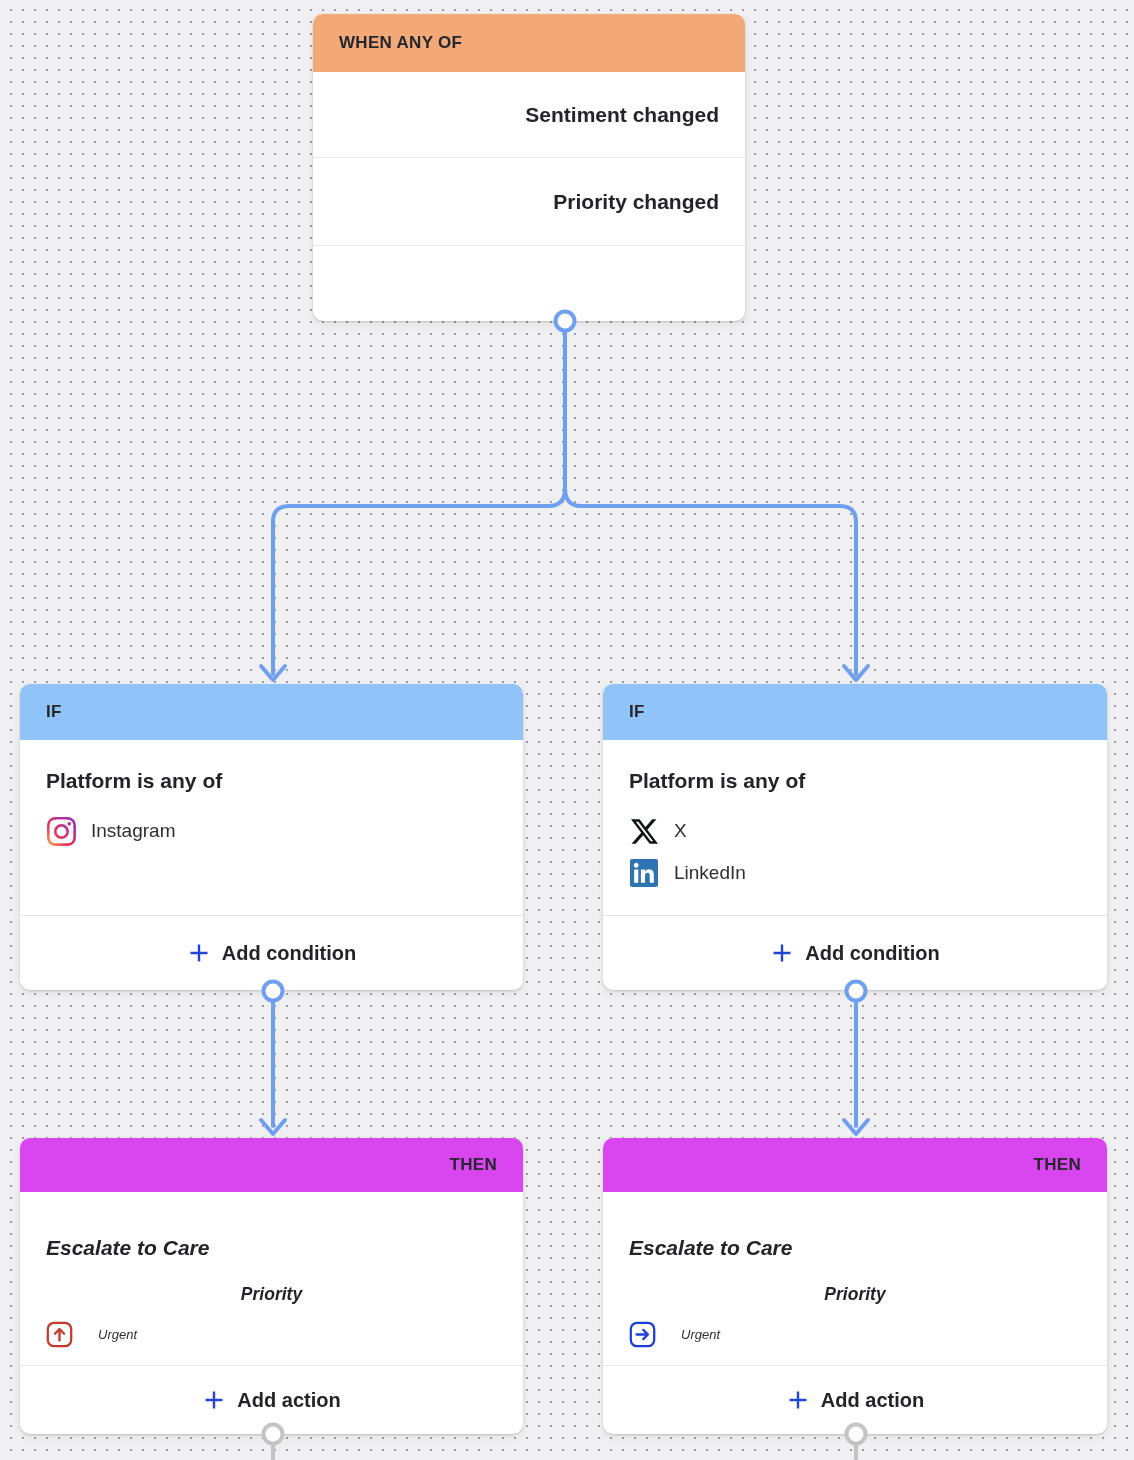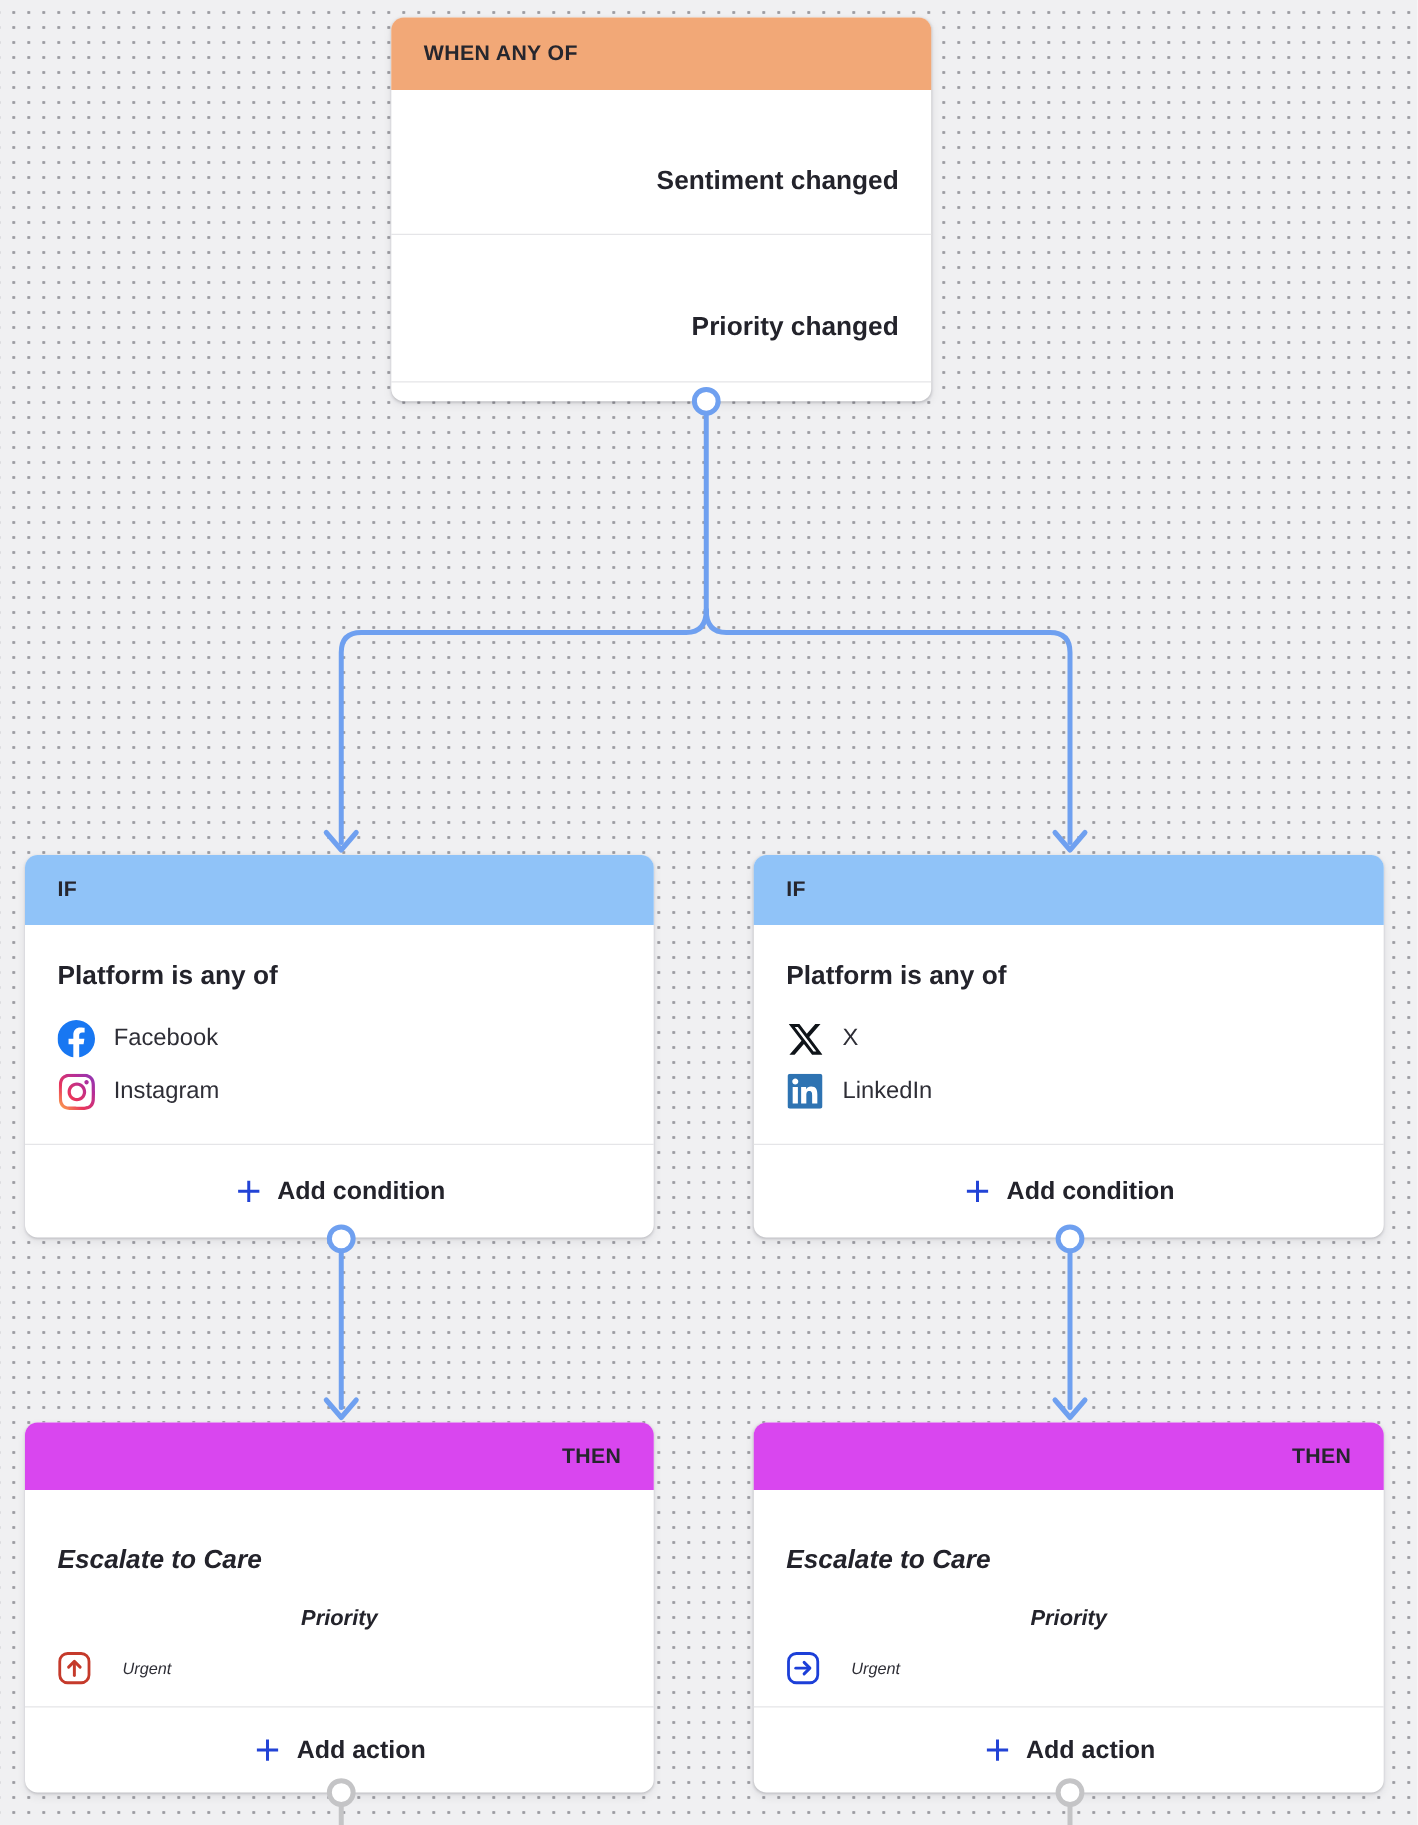--- a/index.html
+++ b/index.html
@@ -72,47 +72,39 @@
       <path d="M273 1444 V 1460"></path>
       <path d="M856 1444 V 1460"></path>
     </g>
     <circle cx="565" cy="321" r="9.5" fill="#FFFFFF" stroke="#6FA0F0" stroke-width="4"></circle>
     <circle cx="273" cy="991" r="9.5" fill="#FFFFFF" stroke="#6FA0F0" stroke-width="4"></circle>
     <circle cx="856" cy="991" r="9.5" fill="#FFFFFF" stroke="#6FA0F0" stroke-width="4"></circle>
     <circle cx="273" cy="1434" r="9.5" fill="#FFFFFF" stroke="#C4C4C6" stroke-width="4"></circle>
     <circle cx="856" cy="1434" r="9.5" fill="#FFFFFF" stroke="#C4C4C6" stroke-width="4"></circle>
   </svg>
 
-  <section class="card trigger-card" style="left:313px;top:14px;width:432px;height:307px;gap:30px;">
+  <section class="card trigger-card" style="left:313px;top:14px;width:432px;height:307px;">
     <header class="card-header">
       <span>WHEN ANY OF</span>
     </header>
     <div class="trigger-row r1">
       <span>Sentiment changed</span>
     </div>
     <div class="trigger-row r2">
       <span>Priority changed</span>
     </div>
   </section>
 
   <section class="card cond-card" style="left:20px;top:684px;width:503px;height:306px;">
     <header class="card-header">
       <span>IF</span>
     </header>
     <div class="card-body">
       <div class="cond-title">Platform is any of</div>
       <div class="platform-list">
-        <div class="platform-row">
-          <span class="icon-box">
-            <svg width="30" height="30" viewBox="0 0 24 24">
-              <path fill="#1877F2" d="M24 12.073C24 5.446 18.627.073 12 .073S0 5.446 0 12.073c0 5.99 4.388 10.954 10.125 11.854v-8.385H7.078v-3.47h3.047V9.43c0-3.007 1.792-4.669 4.533-4.669 1.312 0 2.686.235 2.686.235v2.953H15.83c-1.491 0-1.956.925-1.956 1.874v2.25h3.328l-.532 3.47h-2.796v8.385C19.612 23.027 24 18.062 24 12.073z"></path>
-            </svg>
-          </span>
-          <span>Facebook</span>
-        </div>
         <div class="platform-row">
           <span class="icon-box">
             <svg width="29" height="29" viewBox="0 0 24 24">
               <defs>
                 <linearGradient id="igGrad" x1="0" y1="1" x2="1" y2="0">
                   <stop offset="0" stop-color="#FDB14D"></stop>
                   <stop offset="0.35" stop-color="#E9355C"></stop>
                   <stop offset="0.72" stop-color="#B52E98"></stop>
                   <stop offset="1" stop-color="#8A3AB9"></stop>
                 </linearGradient>

